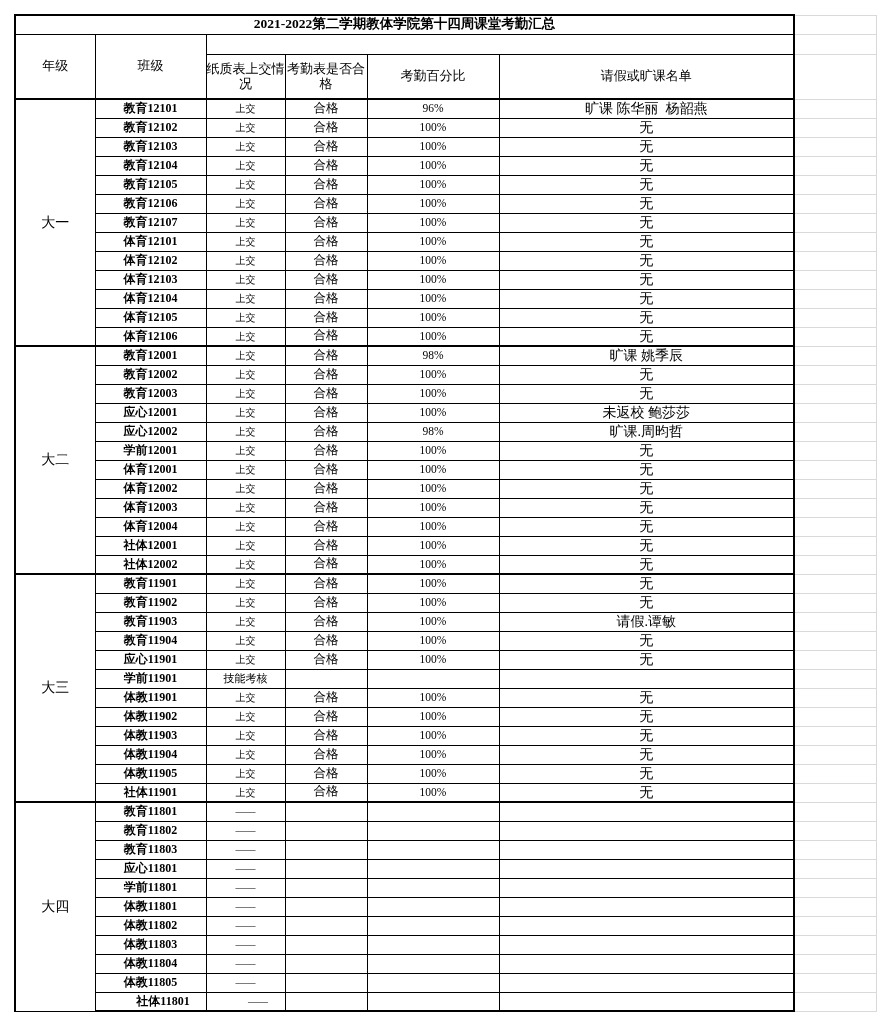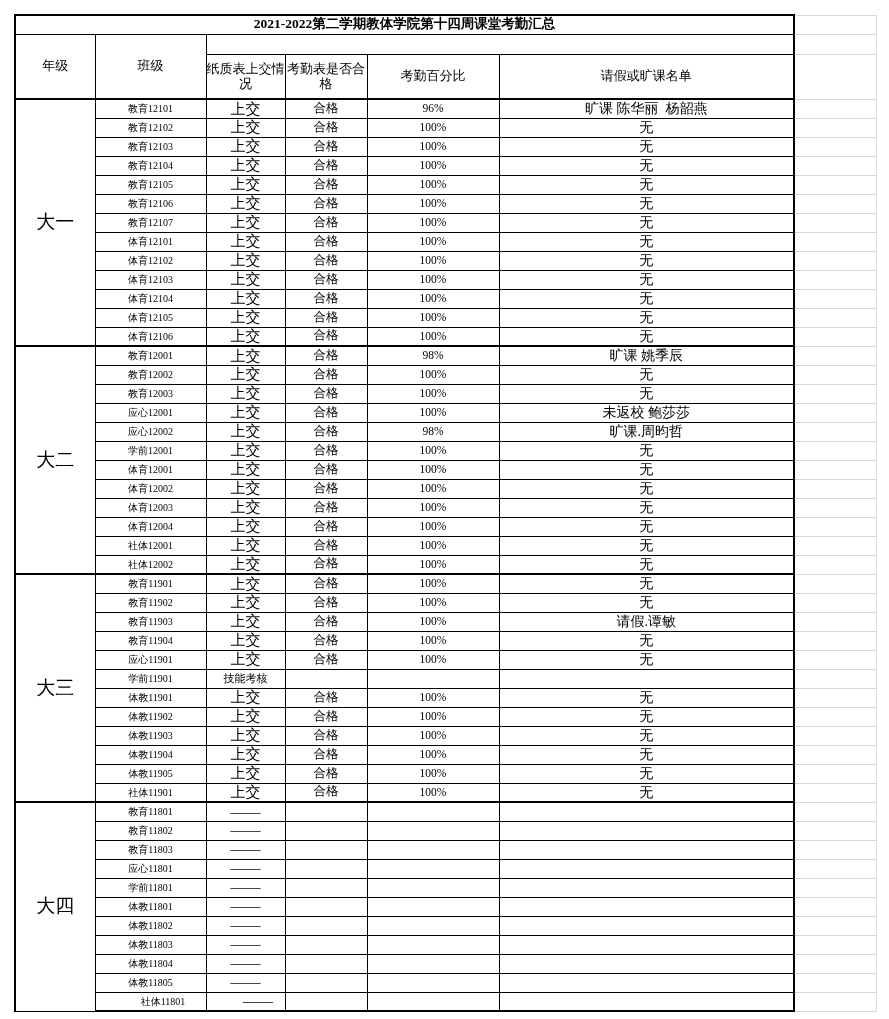--- a/index.html
+++ b/index.html
@@ -59,24 +59,24 @@
 
   .title-cell {
     font-weight: bold;
     font-size: 13.5px;
   }
   .head-cell {
     font-size: 13px;
     line-height: 1.2;
   }
   .grade-cell {
-    font-size: 19px;
-  }
-  .class-cell { font-size: 10px; }
-  .paper-cell { font-size: 15px; }
+    font-size: 14px;
+  }
+  .class-cell { font-size: 12px; font-weight: bold; }
+  .paper-cell { font-size: 10px; }
   .paper-cell.small { font-size: 11px; }
   .qualified-cell { font-size: 12.5px; }
   .percent-cell { font-size: 11.5px; margin-left: 25px; }
   .names-cell {
     font-size: 14px;
     white-space: pre;
   }
 </style>
 </head>
 <body>

